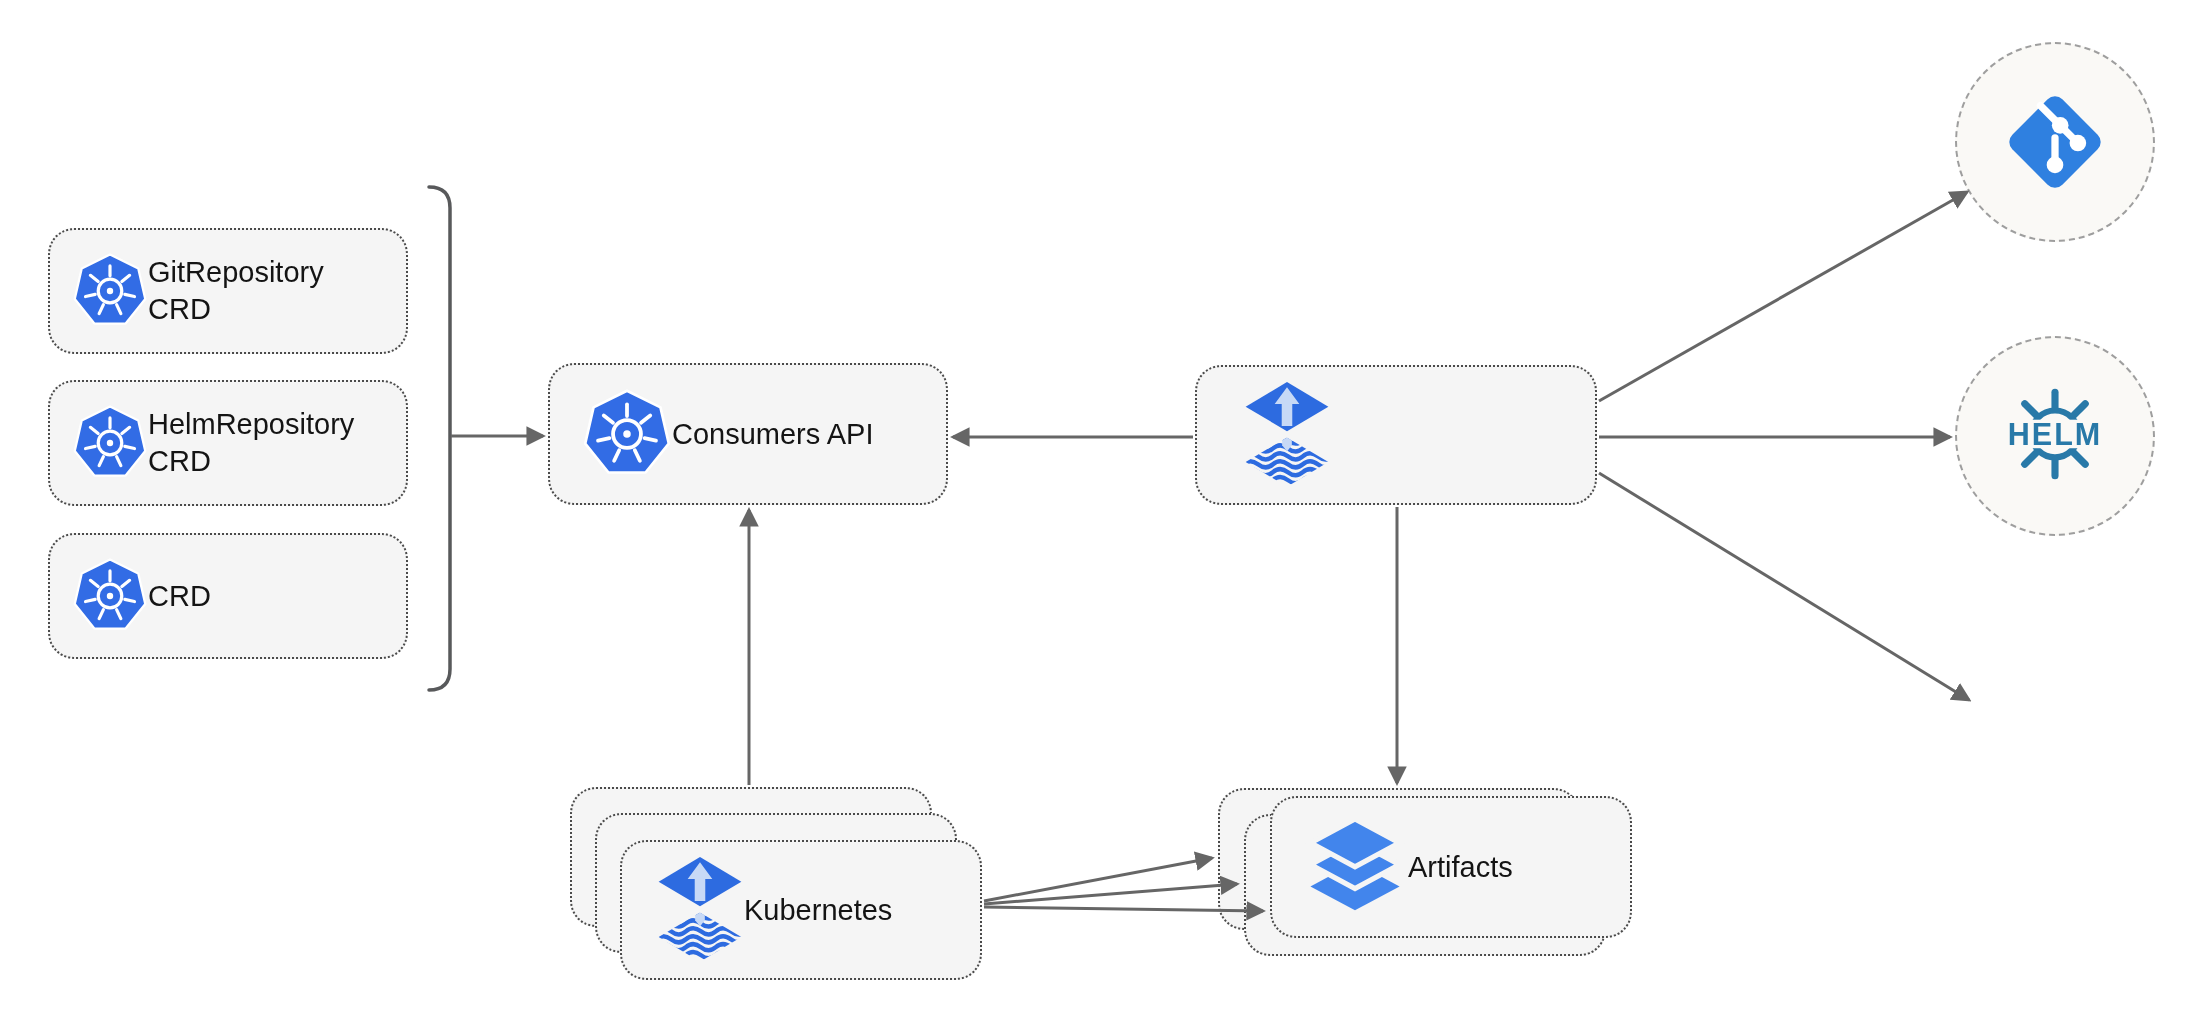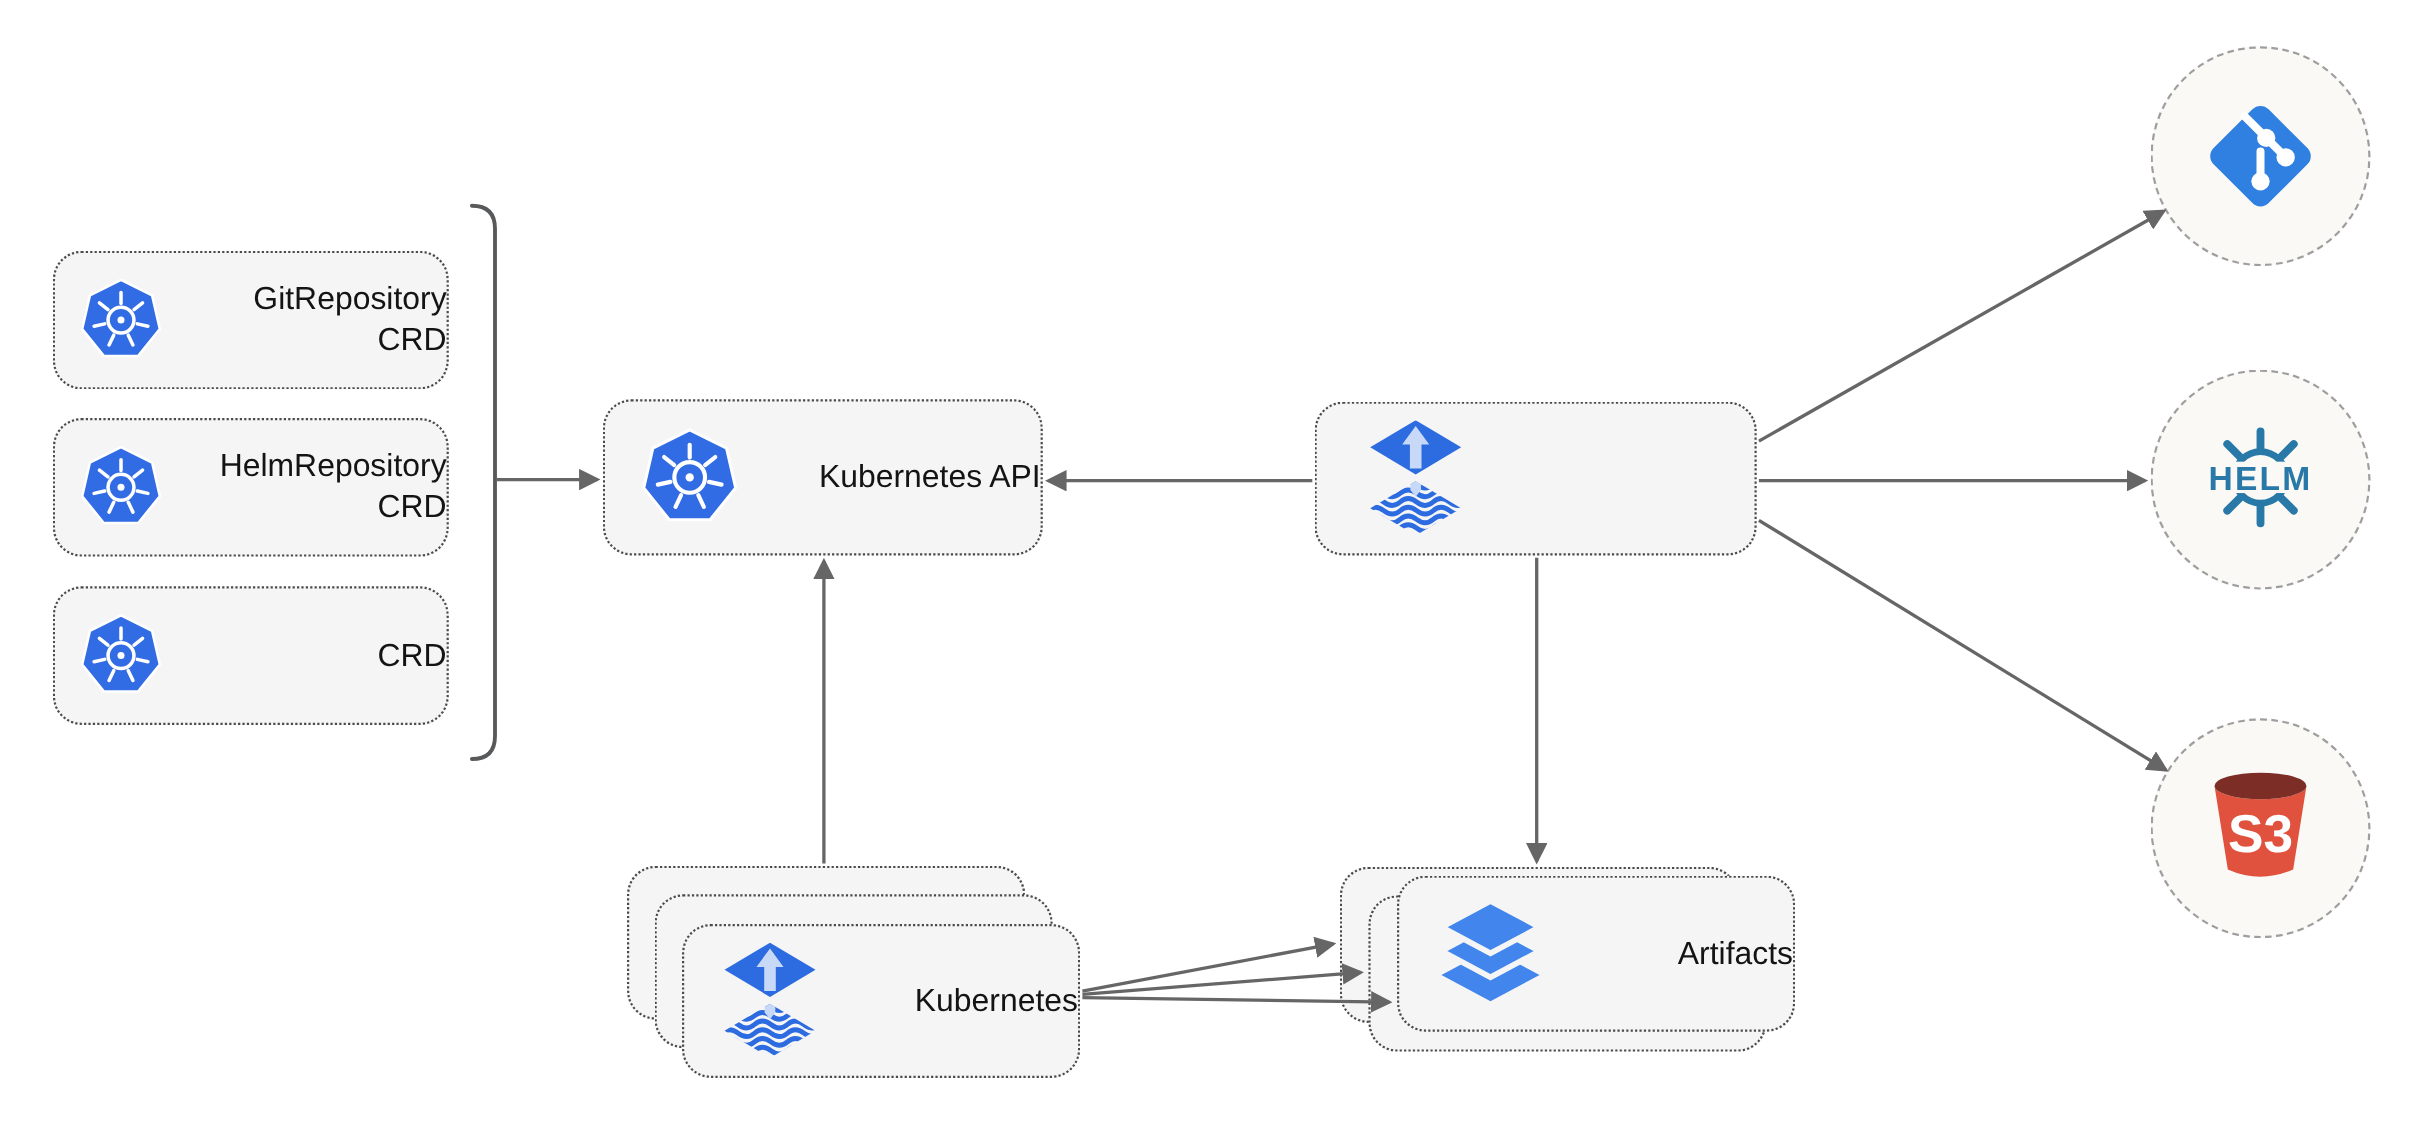--- a/index.html
+++ b/index.html
@@ -4,21 +4,21 @@
 <style>
   html,body{margin:0;padding:0;background:#ffffff;}
   .canvas{
     position:relative;width:2196px;height:1030px;background:#ffffff;overflow:hidden;
     font-family:"Liberation Sans","DejaVu Sans",sans-serif;color:#141414;
   }
   .node{
     position:absolute;background:#f5f5f5;border:2px dotted #4a4a4a;border-radius:26px;
     box-sizing:border-box;display:flex;align-items:center;
   }
-  .node .lbl{flex:1;text-align:right;font-size:29px;line-height:37px;color:#141414;}
+  .node .lbl{flex:1;text-align:left;font-size:29px;line-height:37px;color:#141414;}
   .biglbl{font-size:31px;line-height:40px;}
   .circle{
     position:absolute;width:200px;height:200px;border-radius:50%;
     background:#faf9f6;border:2.5px dashed #9e9e9e;box-sizing:border-box;
     display:flex;align-items:center;justify-content:center;text-decoration:underline;
   }
   .stack{position:absolute;background:#f5f5f5;border:2px dotted #4a4a4a;border-radius:26px;box-sizing:border-box;}
   svg.edges{position:absolute;left:0;top:0;z-index:10;pointer-events:none;}
   .icon{flex:0 0 auto;}
 </style>
@@ -95,21 +95,21 @@
       </svg>
     <div class="lbl">
       <div>CRD</div>
     </div>
   </div>
 
   <div class="node" style="left:548px;top:363px;width:400px;height:142px">
     <svg class="icon" style="margin-left:32px" width="90" height="90">
         <use href="#sym-k8s"></use>
       </svg>
-    <div class="lbl biglbl">Kubernetes API</div>
+    <div class="lbl biglbl">Consumers API</div>
   </div>
 
   <div class="node" style="left:1195px;top:365px;width:402px;height:140px">
     <svg class="icon" style="margin-left:46px" width="88" height="105.6">
         <use href="#sym-flux"></use>
       </svg>
   </div>
 
   <div class="stack" style="left:570px;top:787px;width:362px;height:140px"></div>
   <div class="stack" style="left:595px;top:813px;width:362px;height:140px"></div>
@@ -154,27 +154,20 @@
         <line x1="73.4" y1="31.6" x2="84.7" y2="20.3"></line>
         <line x1="36.6" y1="68.4" x2="25.3" y2="79.7"></line>
         <line x1="73.4" y1="68.4" x2="84.7" y2="79.7"></line>
         <line x1="55" y1="76" x2="55" y2="91"></line>
       </g>
       <rect x="0" y="36" width="110" height="28" fill="#faf9f6"></rect>
       <text x="55" y="61" text-anchor="middle" font-family="Liberation Sans, sans-serif" font-weight="bold" font-size="30" letter-spacing="2" fill="#2879a8">HELM</text>
     </svg>
   </div>
 
-  <div class="circle" style="left:1955px;top:653px">
-    <svg width="110" height="110" viewBox="0 0 100 100">
-      <path d="M12,15 A38,11 0 0 0 88,15 L77,84 Q50,96 23,84 Z" fill="#e0523e"></path>
-      <ellipse cx="50" cy="15" rx="38" ry="11" fill="#7b2d26"></ellipse>
-      <text x="50" y="70" text-anchor="middle" font-family="Liberation Sans, sans-serif" font-weight="bold" font-size="44" fill="#ffffff">S3</text>
-    </svg>
-  </div>
 
   <svg class="edges" width="2196" height="1030" viewBox="0 0 2196 1030">
     <defs>
       <marker id="arrow" viewBox="0 0 10 10" refX="8.5" refY="5" markerWidth="6.5" markerHeight="6.5" orient="auto-start-reverse">
         <path d="M0,0 L10,5 L0,10 Z" fill="#666666"></path>
       </marker>
     </defs>
     <g stroke="#666666" stroke-width="3" fill="none">
       <path d="M429,187 Q450,187 450,208 L450,669 Q450,690 429,690" stroke="#58595b" stroke-width="3.5" stroke-linecap="round"></path>
       <line x1="451" y1="436" x2="543" y2="436" marker-end="url(#arrow)"></line>

